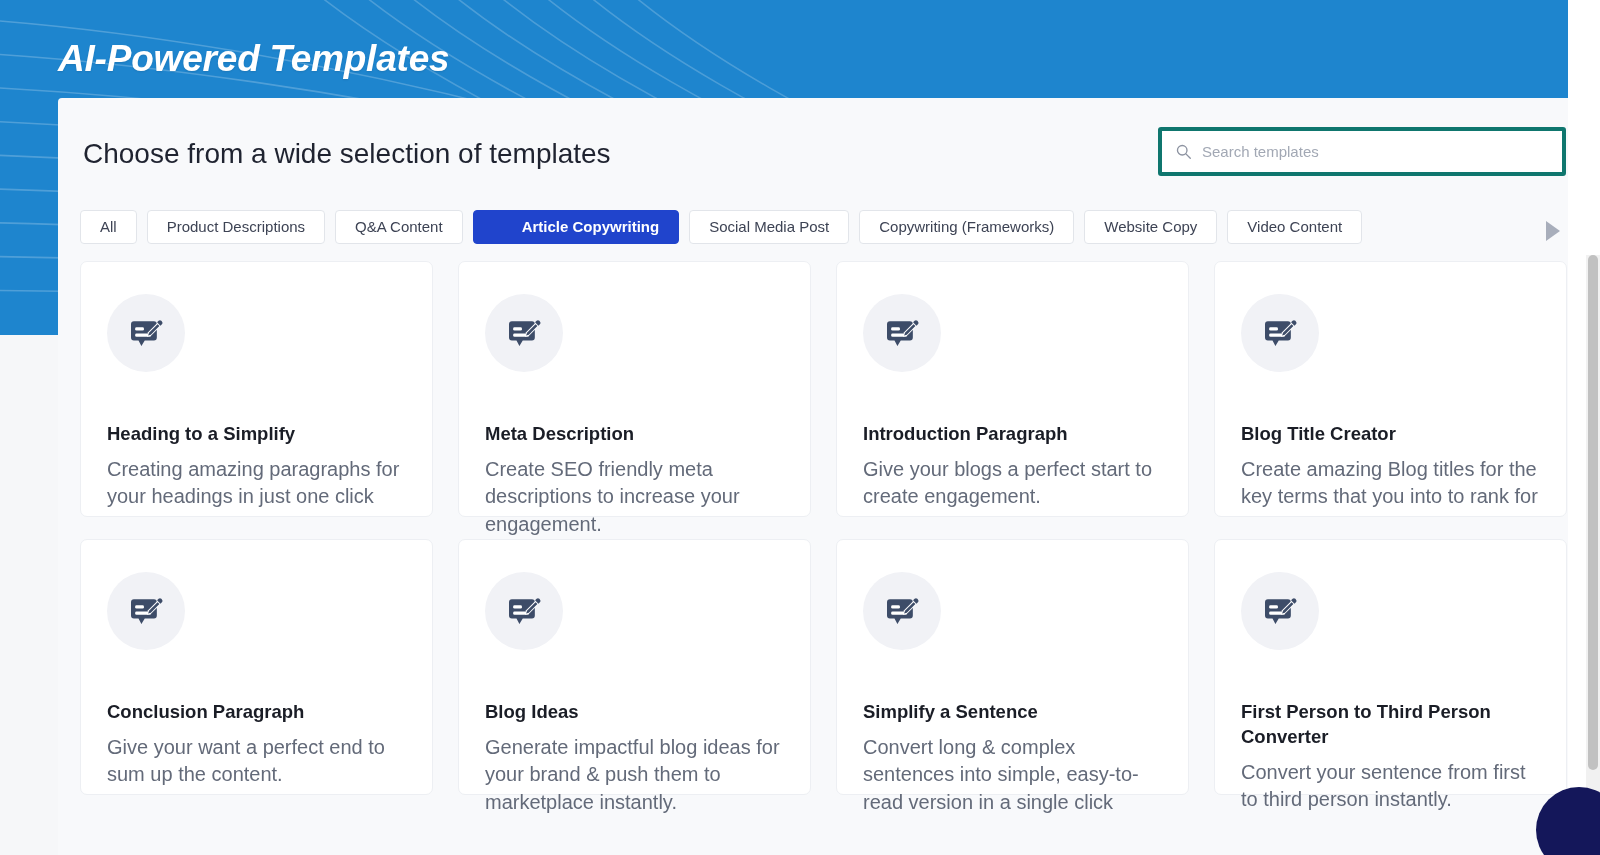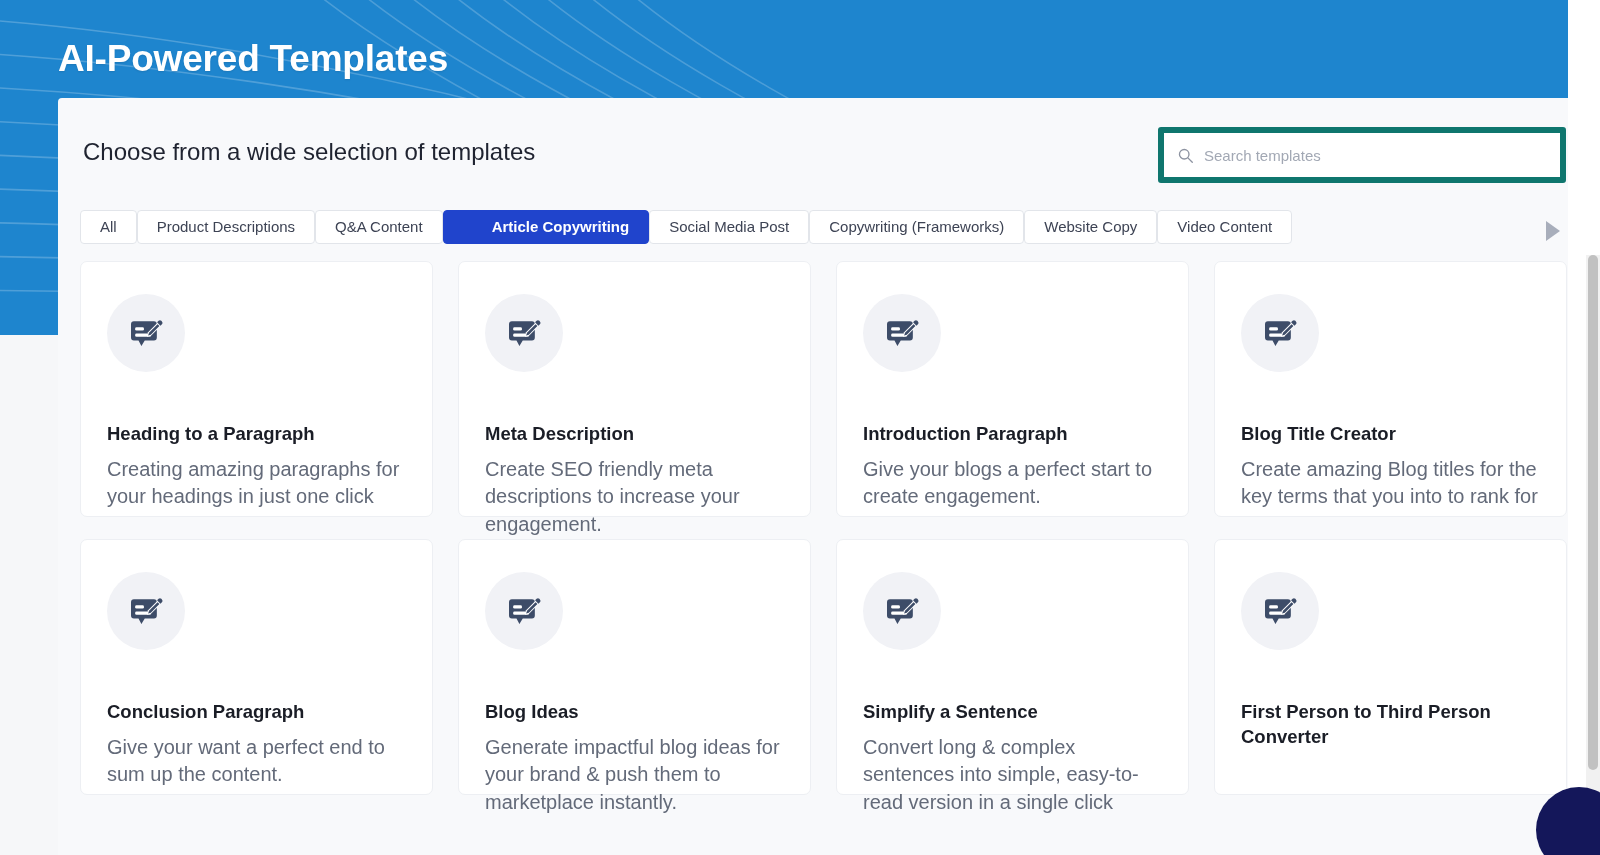--- a/index.html
+++ b/index.html
@@ -38,20 +38,21 @@
     position: absolute;
     left: 58px;
     top: 38px;
     font-size: 37px;
     font-weight: bold;
     color: #ffffff;
     letter-spacing: -0.2px;
     text-shadow: 0 1px 2px rgba(0,0,0,0.10);
     white-space: nowrap;
     z-index: 5;
+    font-style: italic;
   }
 
   
   .page-bg {
     position: absolute;
     left: 0; top: 335px;
     width: 1568px;
     height: 520px;
     background: #f6f7f9;
   }
@@ -72,35 +73,35 @@
     position: absolute;
     left: 0; top: 0;
     width: 1510px;
     height: 160px;
   }
 
   .panel-title {
     position: absolute;
     left: 25px;
     top: 40px;
-    font-size: 24px;
+    font-size: 28px;
     color: #1f2330;
     font-weight: 400;
     white-space: nowrap;
   }
 
   
   .search-wrap {
     position: absolute;
     left: 1100px;
     top: 29px;
     width: 408px;
-    height: 56px;
-    background: #ffffff;
-    border: 6px solid #0f766e;
+    height: 49px;
+    background: #ffffff;
+    border: 4px solid #0f766e;
     border-radius: 3px;
     display: flex;
     align-items: center;
   }
   .search-icon {
     margin-left: 13px;
     margin-right: 10px;
     width: 17px; height: 17px;
     flex: 0 0 auto;
     display: block;
@@ -135,20 +136,21 @@
     height: 46px;
     white-space: nowrap;
     font-size: 0;
   }
   .tab {
     display: inline-block;
     vertical-align: top;
     height: 34px;
     line-height: 32px;
     padding: 0 19px;
+    margin-right: 10px;
     border: 1px solid #e2e5ea;
     border-radius: 4px;
     background: #ffffff;
     color: #3d4354;
     font-family: "Liberation Sans", sans-serif;
     font-size: 15px;
     cursor: pointer;
     white-space: nowrap;
   }
   .tab.active {
@@ -321,21 +323,21 @@
             <div class="card-icon-circle">
 <svg width="40" height="40" viewBox="0 0 48 48">
   <path d="M6 13.5 A3.5 3.5 0 0 1 9.5 10 H33.5 A3.5 3.5 0 0 1 37 13.5 V29.5 A3.5 3.5 0 0 1 33.5 33 H22.5 L18.5 39.5 L15 33 H9.5 A3.5 3.5 0 0 1 6 29.5 Z" fill="#3d4c68"></path>
   <rect x="11" y="17" width="10.5" height="4" rx="1.6" fill="#ffffff"></rect>
   <rect x="11" y="24.5" width="19" height="4" rx="1.6" fill="#ffffff"></rect>
   <path d="M26.5 23.2 L37.6 12.1 L41.4 15.9 L30.3 27 L25.2 28.4 Z" fill="#ffffff"></path>
   <path d="M27.6 23.8 L37.9 13.5 L40.1 15.7 L29.8 26 L26.6 26.9 Z" fill="#3d4c68"></path>
   <path d="M37.3 11.2 L39.1 9.4 A2.3 2.3 0 0 1 42.4 9.4 L43.1 10.1 A2.3 2.3 0 0 1 43.1 13.4 L41.3 15.2 Z" fill="#3d4c68"></path>
 </svg>
             </div>
-            <div class="card-title">Heading to a Paragraph</div>
+            <div class="card-title">Heading to a Simplify</div>
             <div class="card-desc">Creating amazing paragraphs for your headings in just one click</div>
           </div>
           <div class="card">
             <div class="card-icon-circle">
 <svg width="40" height="40" viewBox="0 0 48 48">
   <path d="M6 13.5 A3.5 3.5 0 0 1 9.5 10 H33.5 A3.5 3.5 0 0 1 37 13.5 V29.5 A3.5 3.5 0 0 1 33.5 33 H22.5 L18.5 39.5 L15 33 H9.5 A3.5 3.5 0 0 1 6 29.5 Z" fill="#3d4c68"></path>
   <rect x="11" y="17" width="10.5" height="4" rx="1.6" fill="#ffffff"></rect>
   <rect x="11" y="24.5" width="19" height="4" rx="1.6" fill="#ffffff"></rect>
   <path d="M26.5 23.2 L37.6 12.1 L41.4 15.9 L30.3 27 L25.2 28.4 Z" fill="#ffffff"></path>
   <path d="M27.6 23.8 L37.9 13.5 L40.1 15.7 L29.8 26 L26.6 26.9 Z" fill="#3d4c68"></path>
@@ -422,20 +424,21 @@
 <svg width="40" height="40" viewBox="0 0 48 48">
   <path d="M6 13.5 A3.5 3.5 0 0 1 9.5 10 H33.5 A3.5 3.5 0 0 1 37 13.5 V29.5 A3.5 3.5 0 0 1 33.5 33 H22.5 L18.5 39.5 L15 33 H9.5 A3.5 3.5 0 0 1 6 29.5 Z" fill="#3d4c68"></path>
   <rect x="11" y="17" width="10.5" height="4" rx="1.6" fill="#ffffff"></rect>
   <rect x="11" y="24.5" width="19" height="4" rx="1.6" fill="#ffffff"></rect>
   <path d="M26.5 23.2 L37.6 12.1 L41.4 15.9 L30.3 27 L25.2 28.4 Z" fill="#ffffff"></path>
   <path d="M27.6 23.8 L37.9 13.5 L40.1 15.7 L29.8 26 L26.6 26.9 Z" fill="#3d4c68"></path>
   <path d="M37.3 11.2 L39.1 9.4 A2.3 2.3 0 0 1 42.4 9.4 L43.1 10.1 A2.3 2.3 0 0 1 43.1 13.4 L41.3 15.2 Z" fill="#3d4c68"></path>
 </svg>
             </div>
             <div class="card-title">First Person to Third Person Converter</div>
+            <div class="card-desc">Convert your sentence from first to third person instantly.</div>
           </div>
         </div>
       </div>
   </div>
 
   <div class="vscroll-track">
     <div class="vscroll-thumb"></div>
   </div>
 
   <div class="chat-fab"></div>

